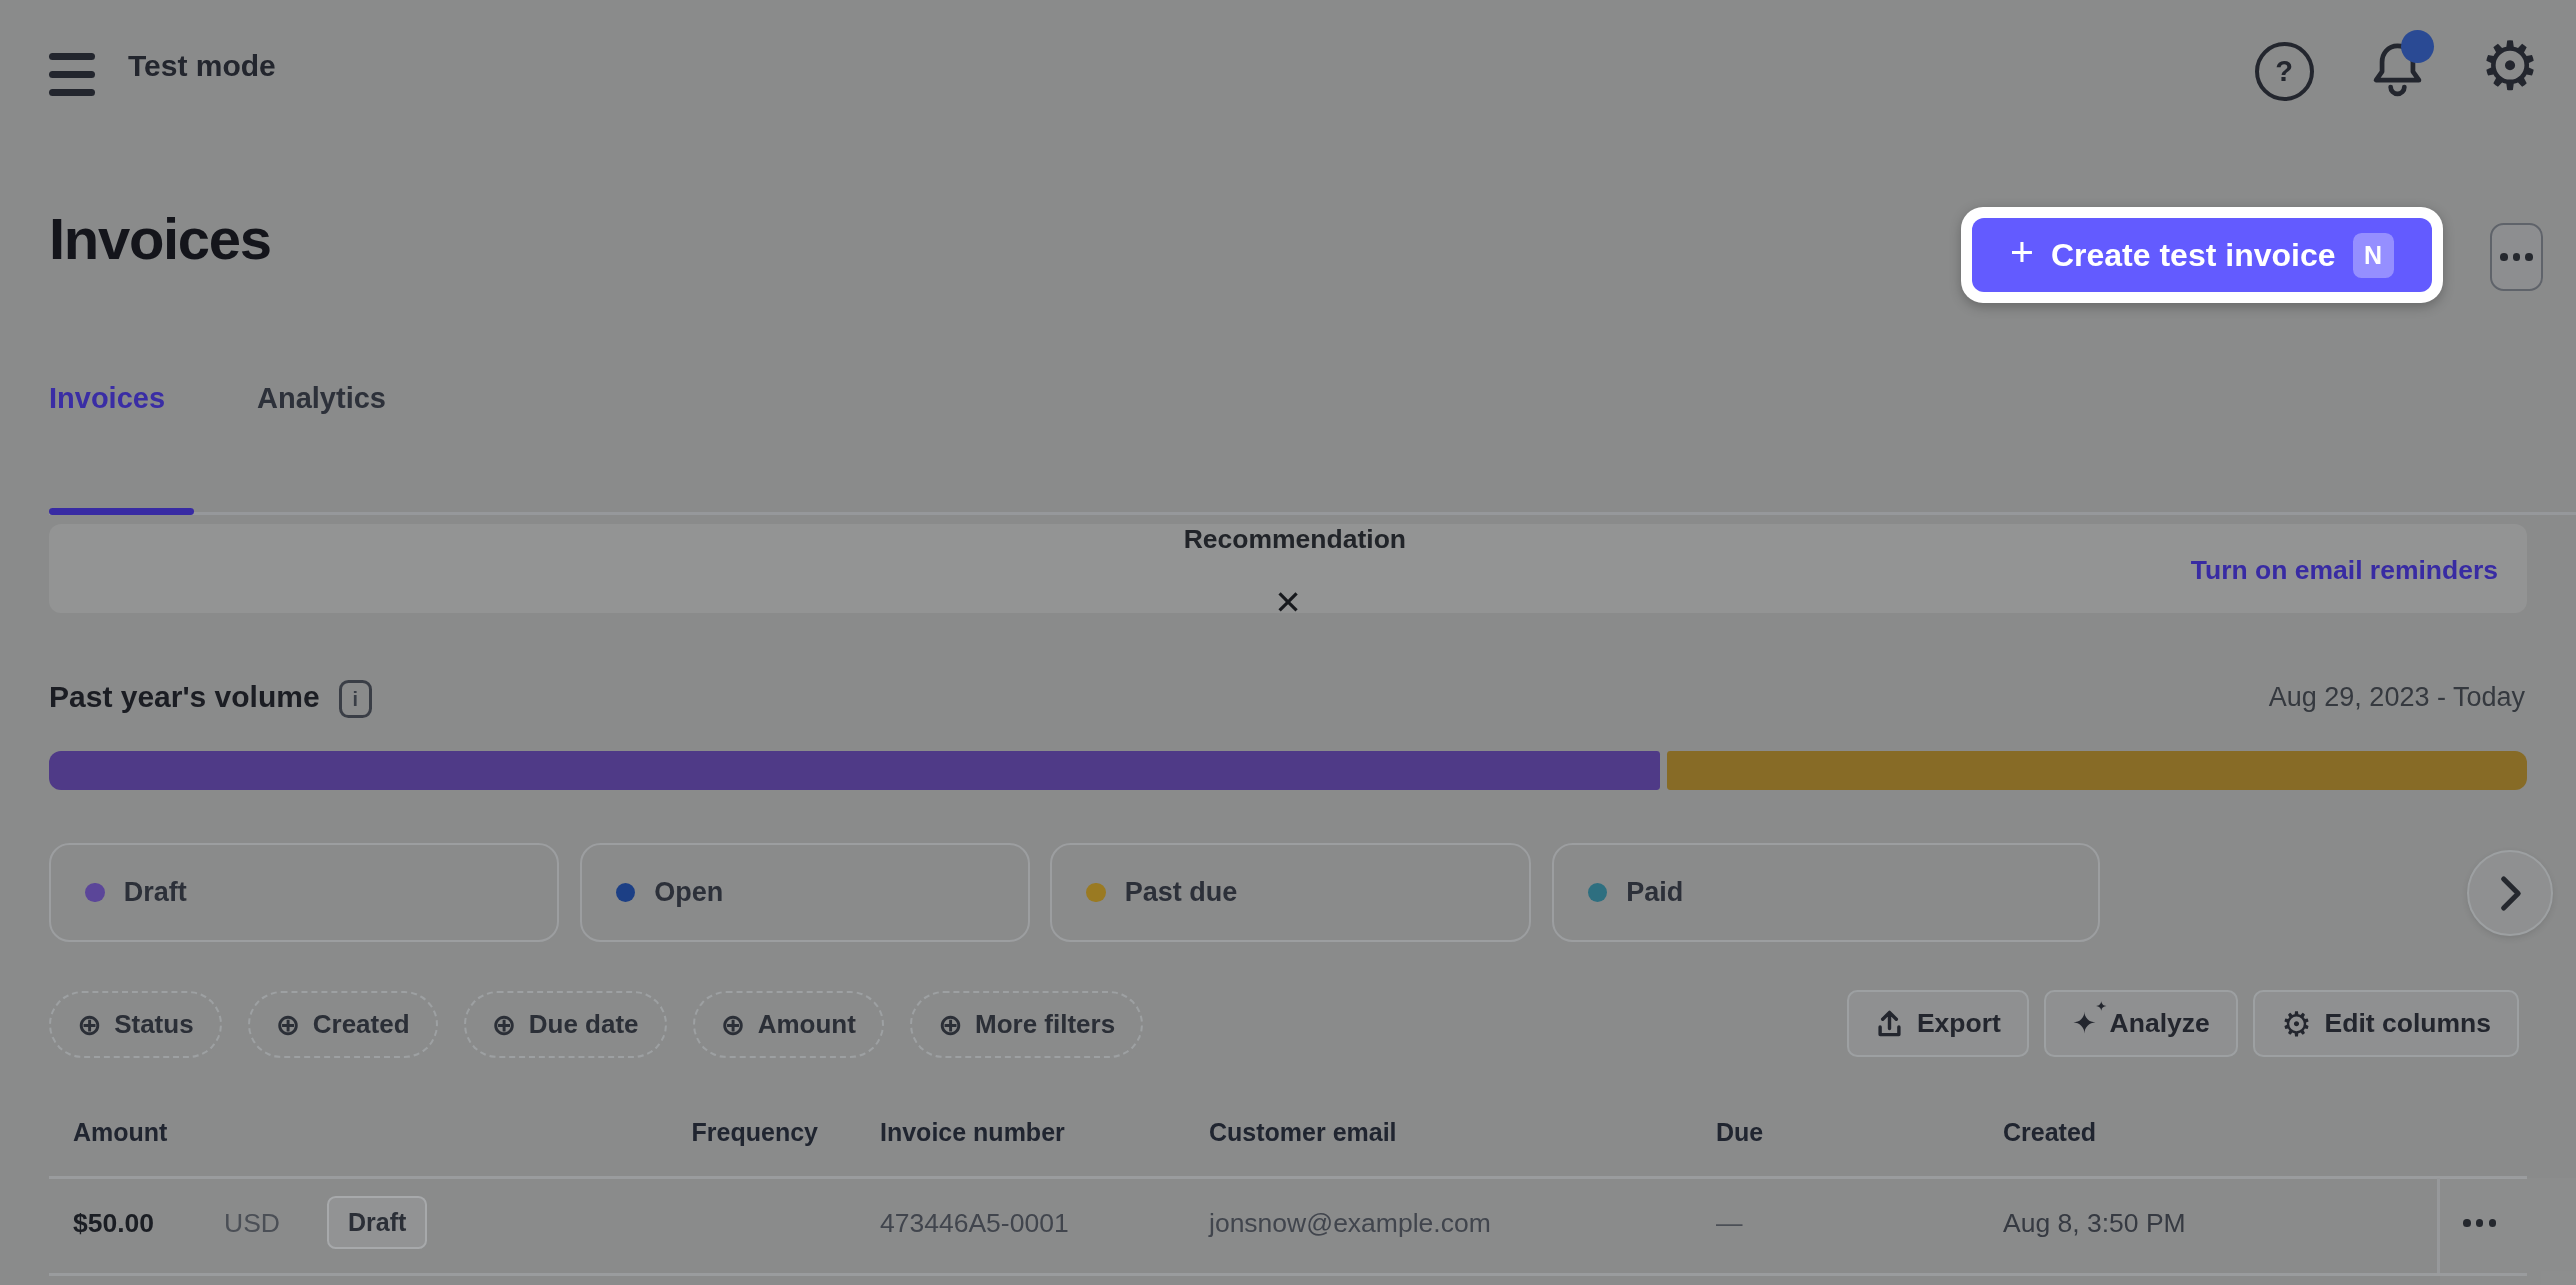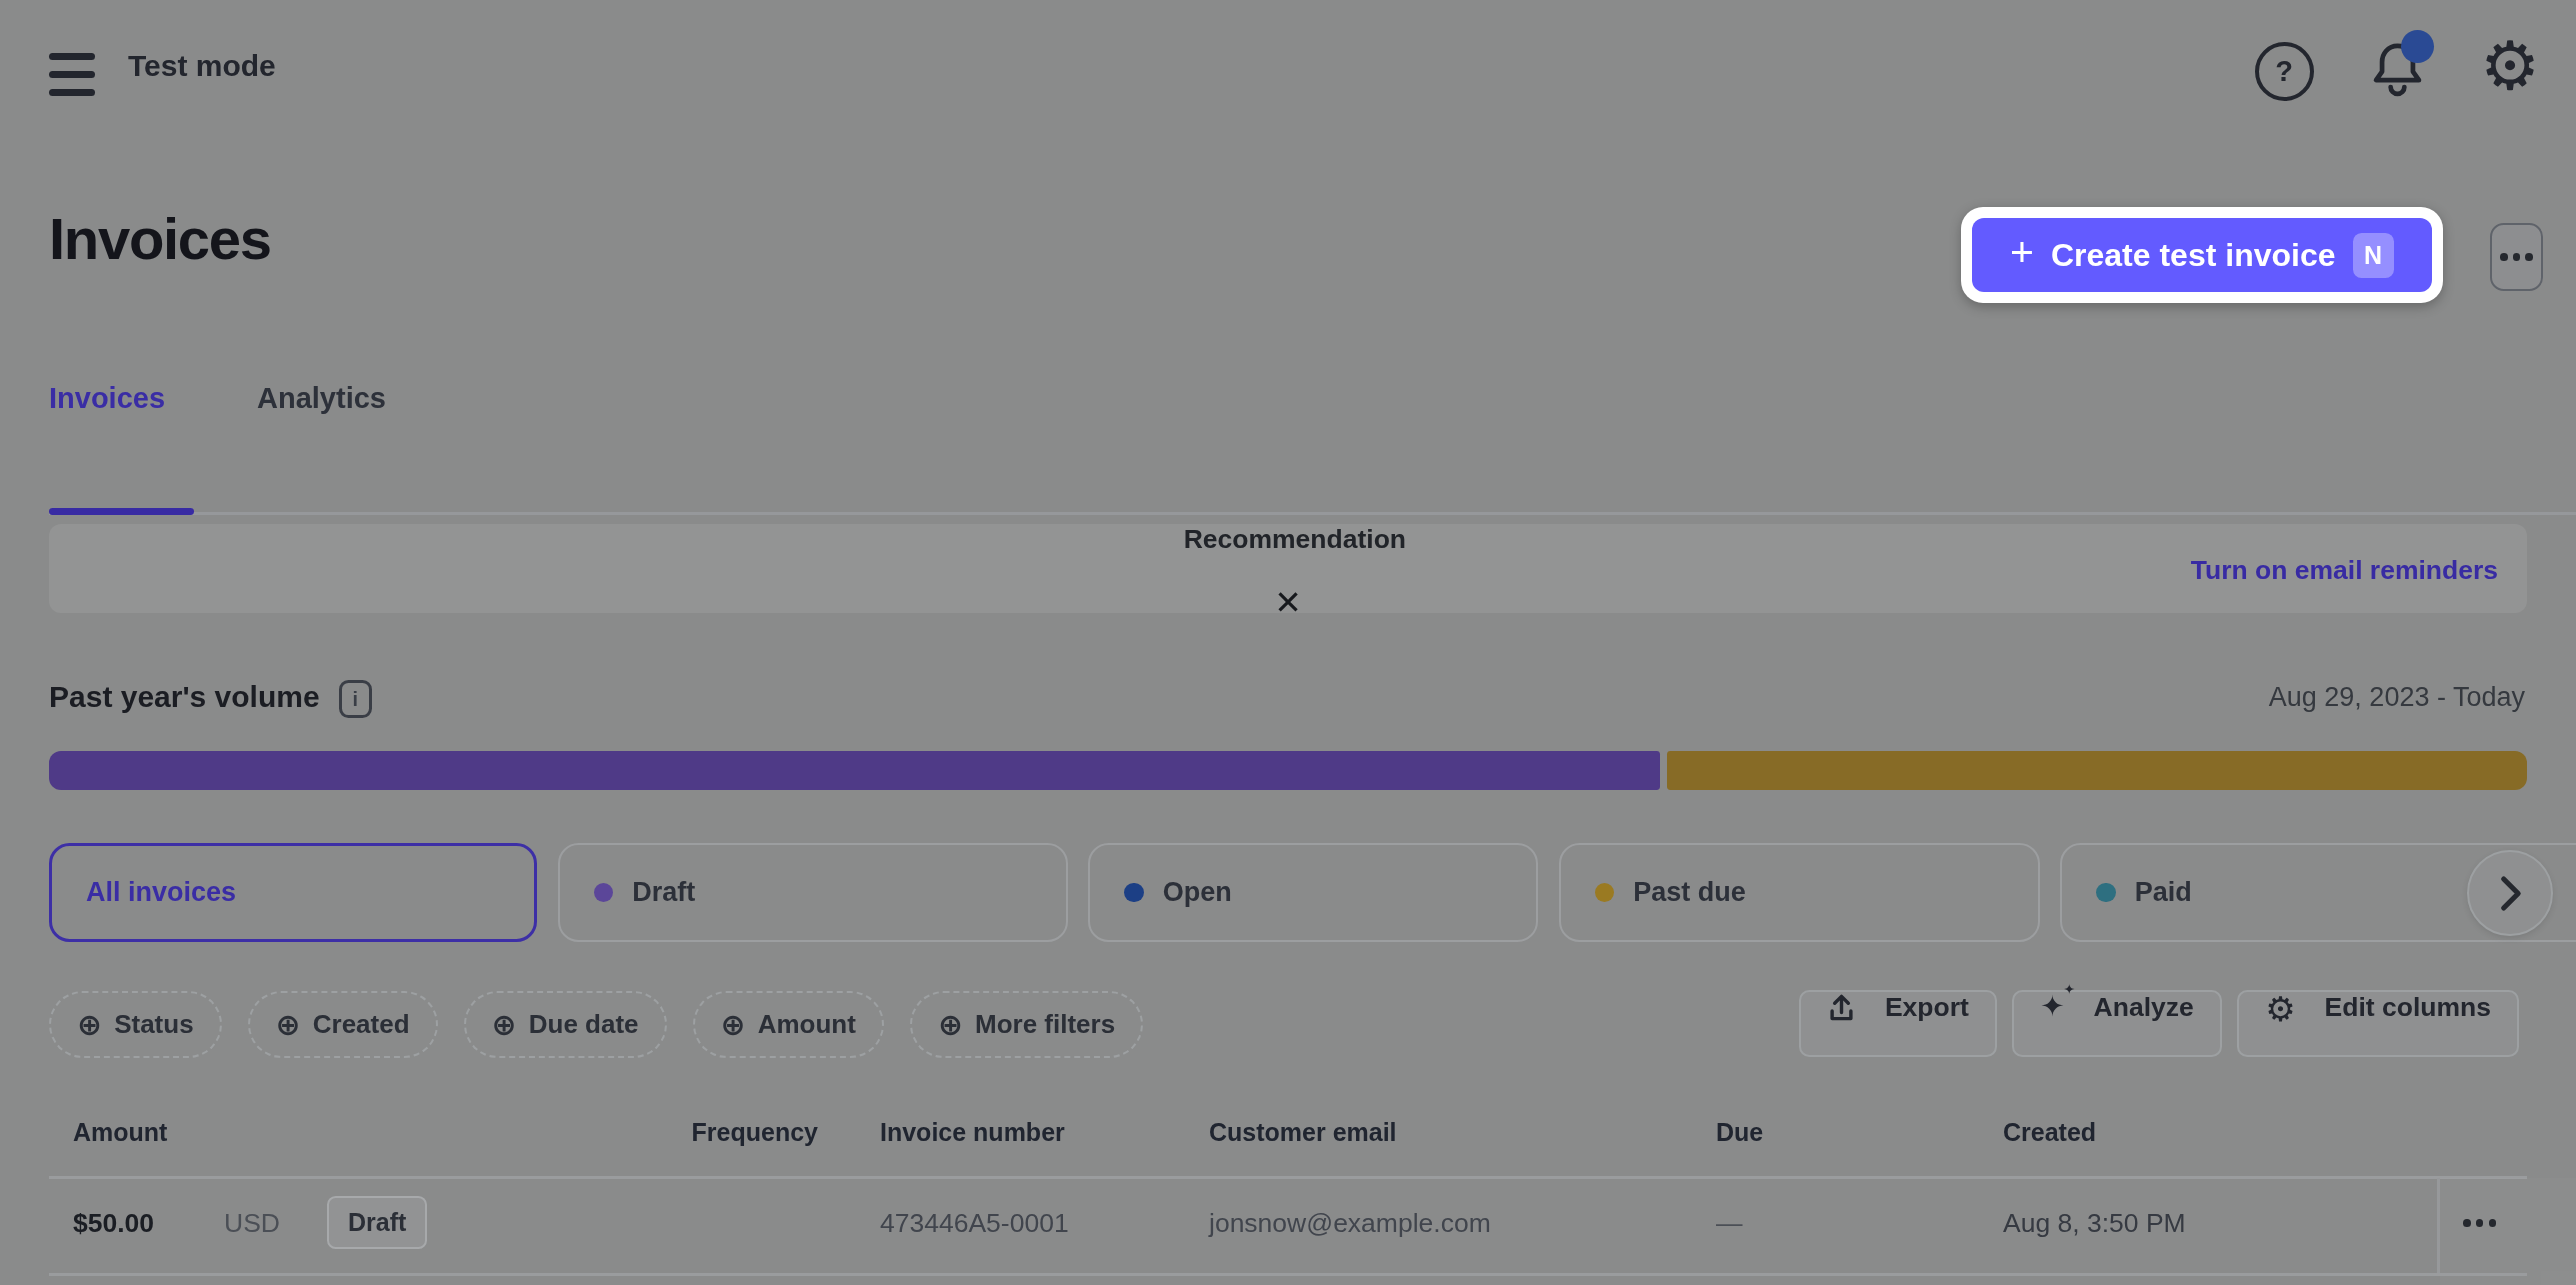--- a/index.html
+++ b/index.html
@@ -65,21 +65,21 @@
   .dot-open{background:#1c3f85;}
   .dot-pastdue{background:#9a7a22;}
   .dot-paid{background:#2e6f80;}
   .pill-chevron{left:2467px;top:850px;width:86px;height:86px;border-radius:50%;background:#8f9091;border:2.6px solid #9da0a2;box-sizing:border-box;display:flex;align-items:center;justify-content:center;cursor:pointer;box-shadow:0 2.6px 6.8px rgba(0,0,0,.10);}
 
   
   .chips{left:49px;top:991px;display:flex;gap:26px;}
   .chip{height:67px;border:2.6px dashed #9da0a2;border-radius:34px;display:flex;align-items:center;padding:0 26px;gap:12px;font-size:26px;font-weight:600;color:#2b2f37;cursor:pointer;box-sizing:border-box;}
   .chip-plus{font-family:"DejaVu Sans",sans-serif;font-size:30px;line-height:1;color:#2b2f37;}
   .actions{right:57px;top:990px;display:flex;gap:15.4px;}
-  .action-btn{height:67px;border:2.6px solid #9da0a2;border-radius:10.3px;background:#8f9091;display:flex;align-items:flex-start;padding:0 26px;gap:29px;font-size:26.5px;font-weight:600;color:#23262e;cursor:pointer;box-sizing:border-box;}
+  .action-btn{height:67px;border:2.6px solid #9da0a2;border-radius:10.3px;background:#8f9091;display:flex;align-items:center;padding:0 26px;gap:13px;font-size:26.5px;font-weight:600;color:#23262e;cursor:pointer;box-sizing:border-box;}
   .sparkle{font-family:"DejaVu Sans",sans-serif;position:relative;font-size:29px;line-height:1;}
   .sparkle .mini{position:absolute;top:-8.6px;right:-10.3px;font-size:13.7px;}
   .gear-sm{font-family:"DejaVu Sans",sans-serif;font-size:34px;line-height:1;}
 
   
   .th{top:1118px;font-size:25px;font-weight:700;color:#202530;white-space:nowrap;}
   .divider{left:49px;width:2478px;height:2.6px;background:#9a9c9e;}
   .td{top:1208px;font-size:26.5px;white-space:nowrap;}
   .amt{font-weight:700;color:#1b1e24;}
   .muted{color:#4b4f56;}
@@ -153,23 +153,20 @@
     <span>Past year's volume</span>
     <span class="info-chip">i</span>
   </div>
   <div class="abs vol-date">Aug 29, 2023 - Today</div>
   <div class="abs vol-bar">
     <div class="vol-seg-a" style="width: 65%;"></div>
     <div class="vol-seg-b"></div>
   </div>
 
   <div class="abs pills">
-    <div class="pill pill-selected" style="width:488px;">
-      <span>All invoices</span>
-    </div>
     <div class="pill" style="width:510px;">
       <span class="pill-dot dot-draft"></span>
       <span>Draft</span>
     </div>
     <div class="pill" style="width:450px;">
       <span class="pill-dot dot-open"></span>
       <span>Open</span>
     </div>
     <div class="pill" style="width:481px;">
       <span class="pill-dot dot-pastdue"></span>

